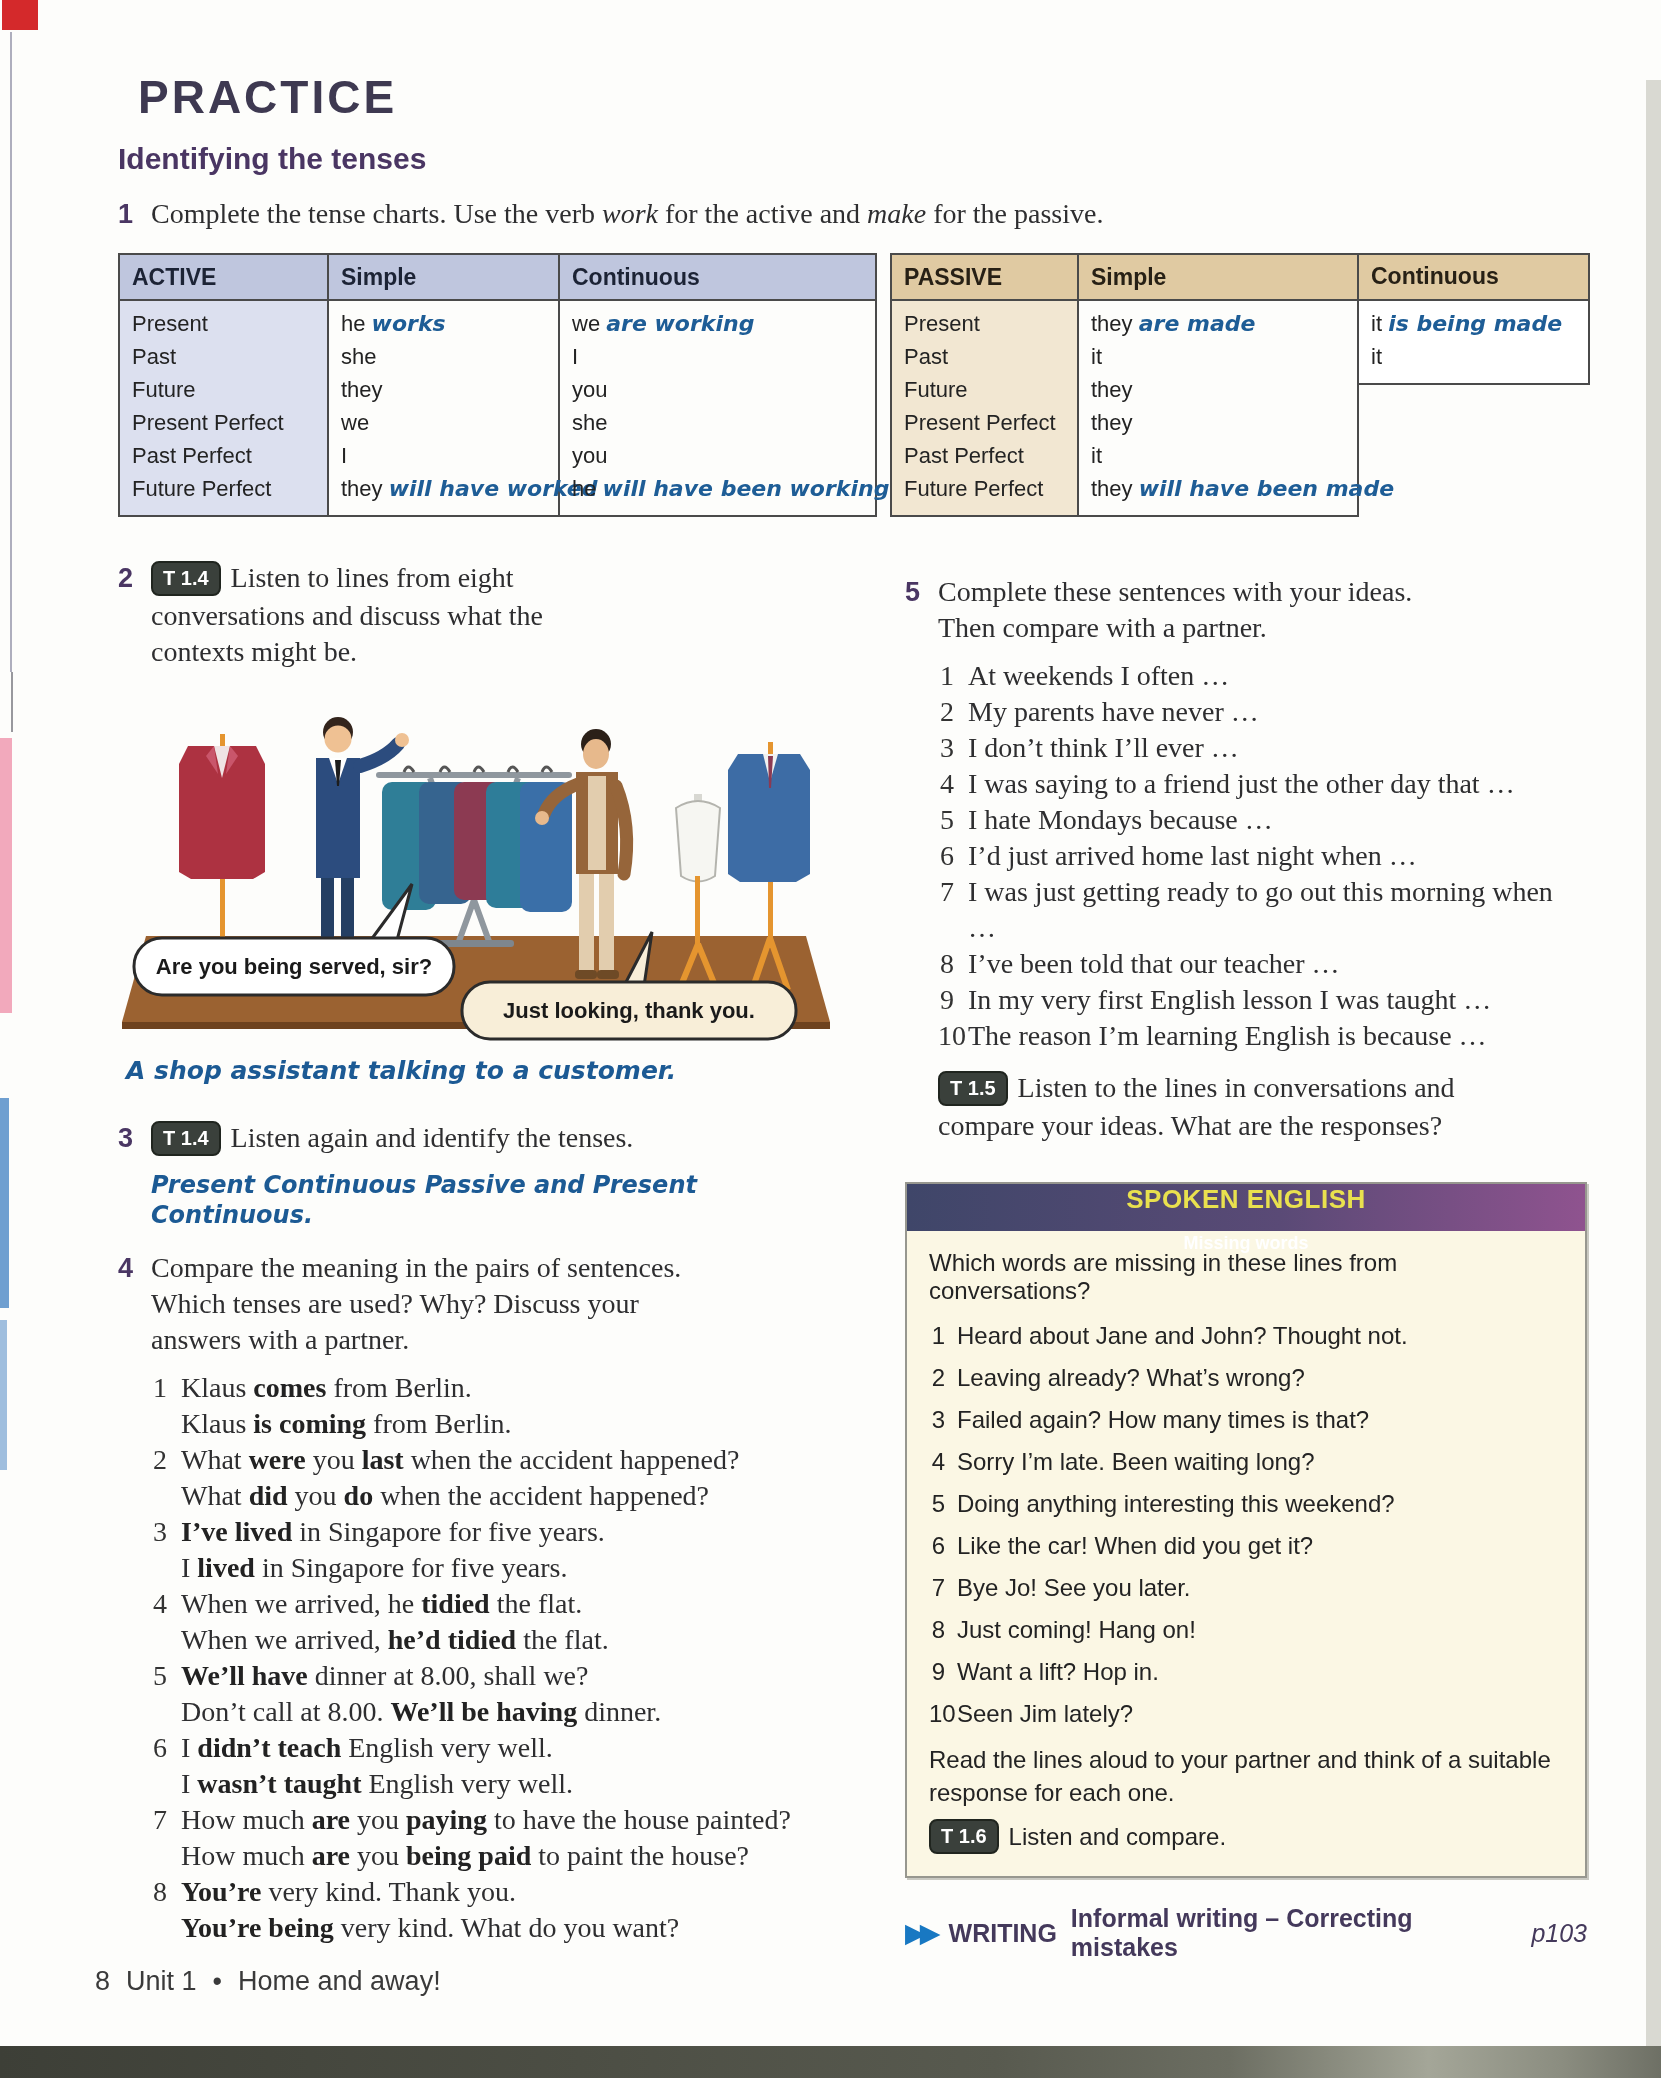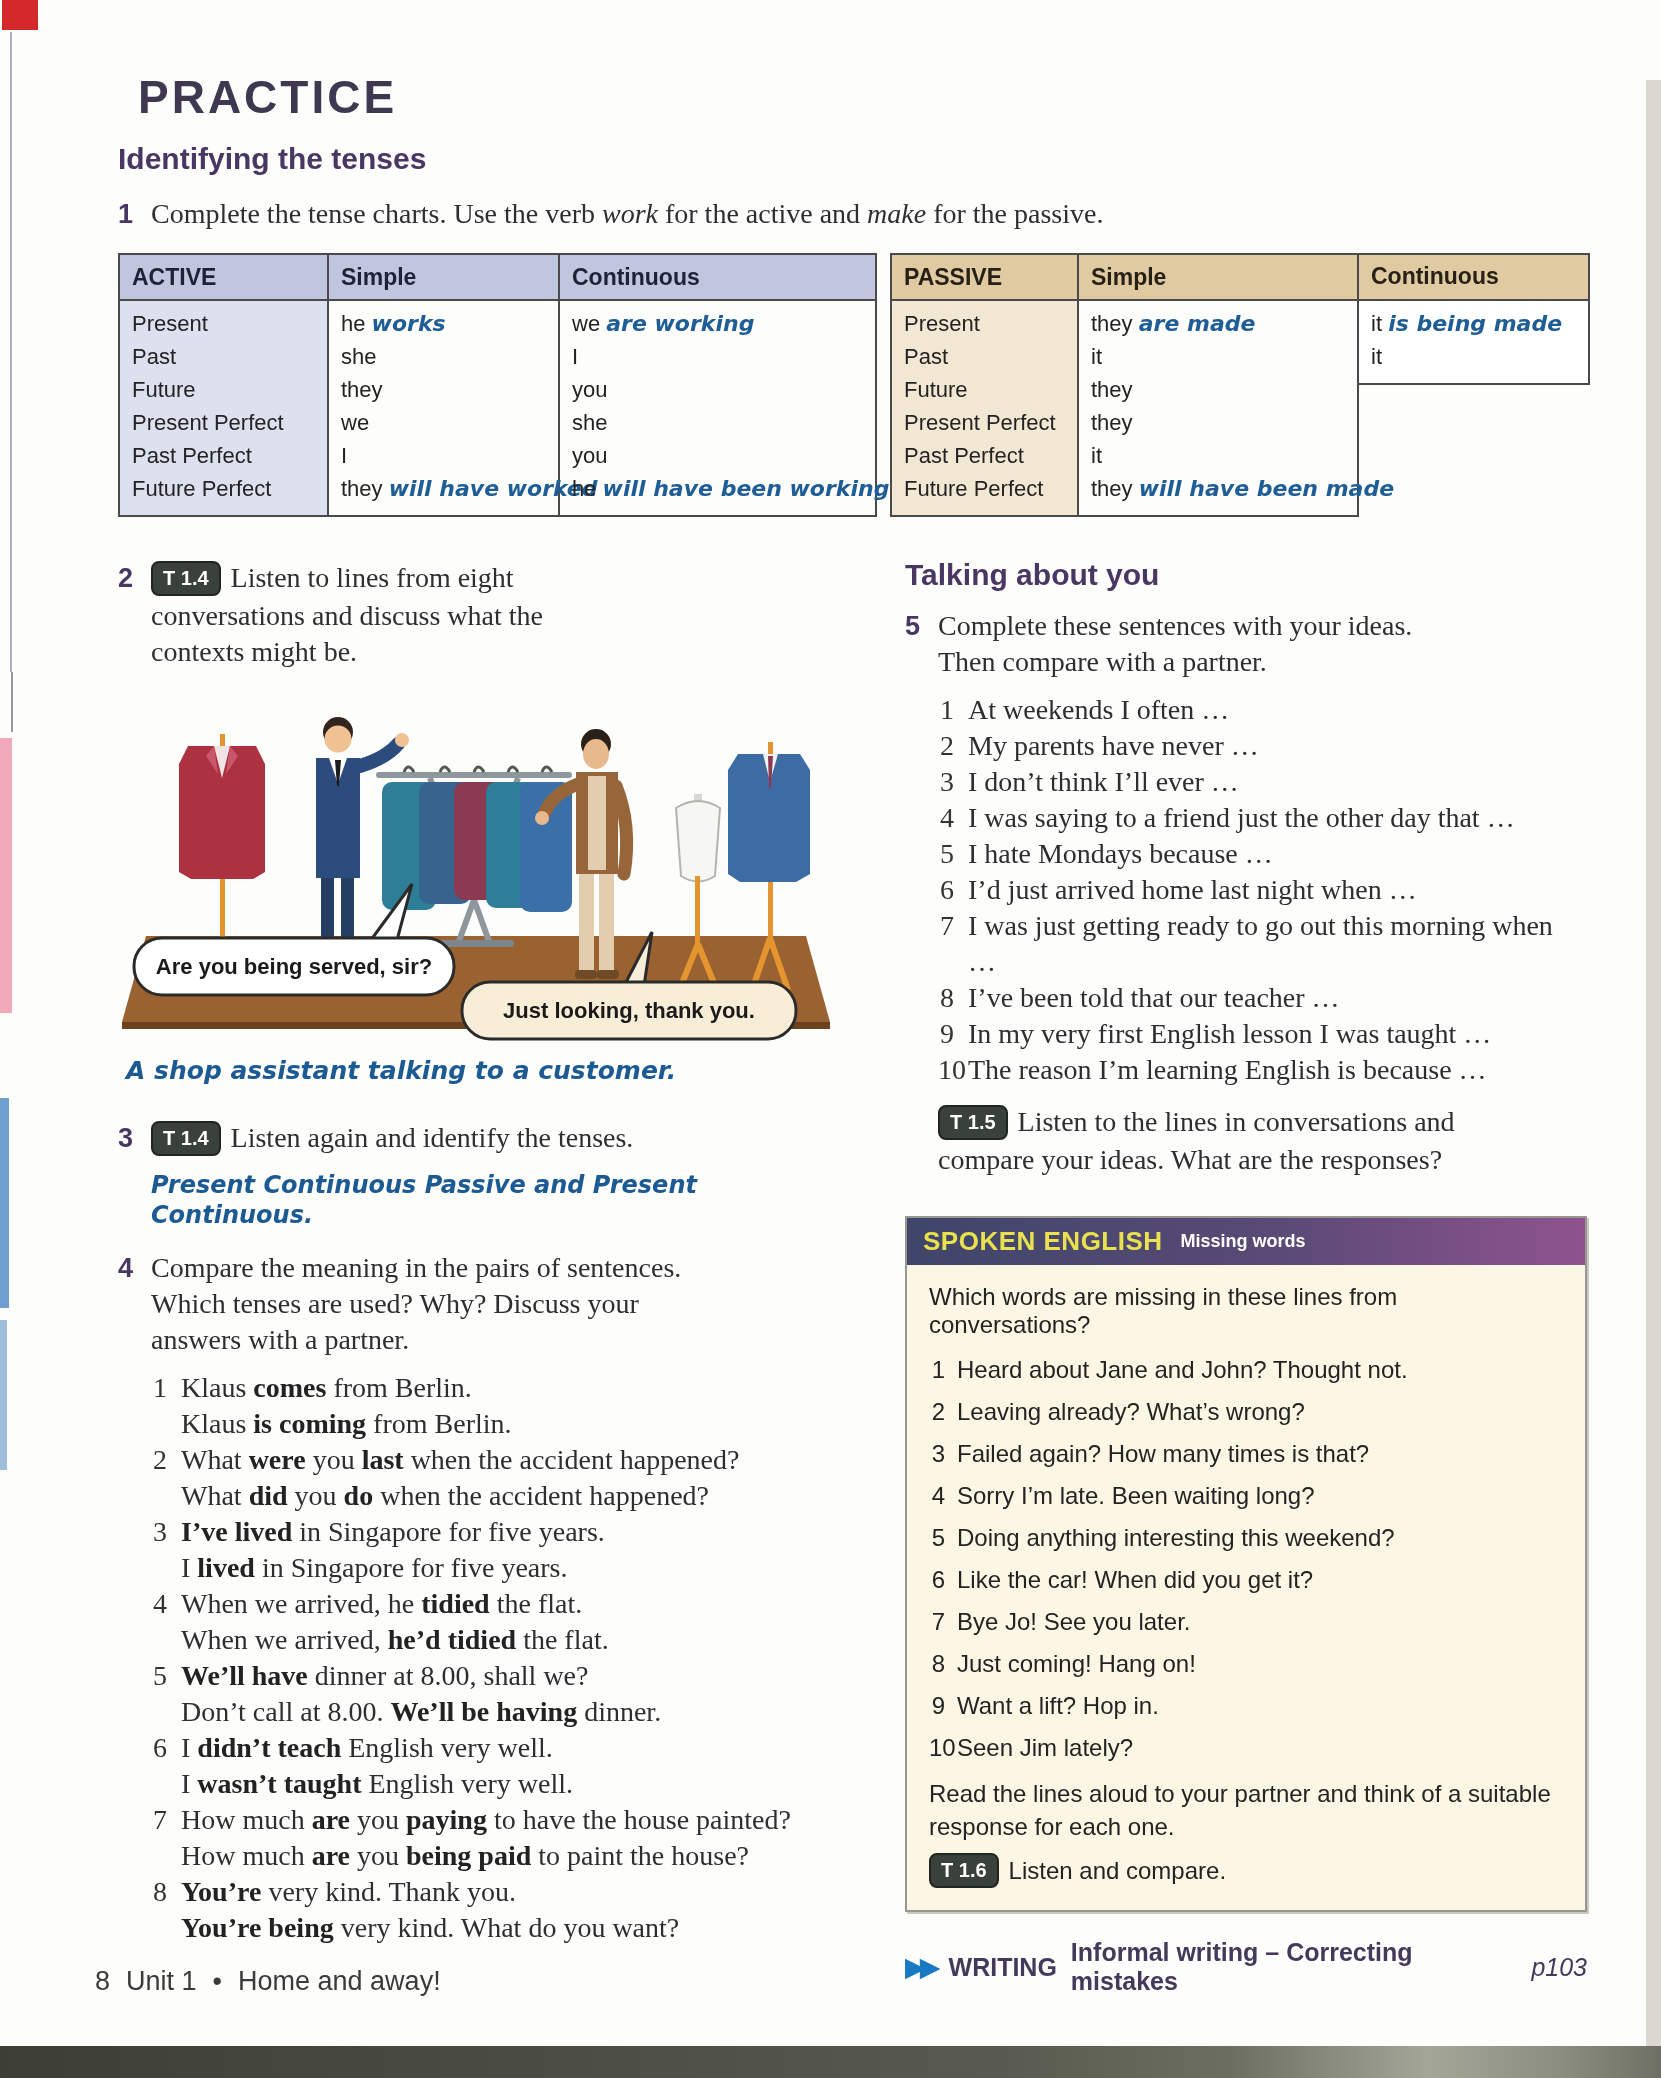--- a/index.html
+++ b/index.html
@@ -71,21 +71,21 @@
   .ex5{margin-top:16px;}
   .ex5-intro{max-width:525px;}
   .items{margin-top:12px;}
   .item{display:flex;line-height:36px;}
   .item .itext{flex:1;}
   .t15{margin:16px 0 0 33px;max-width:575px;}
   
   .spoken{margin:38px 0 0 0;border:2px solid #97978f;background:#fbf7e4;
       font-family:"Liberation Sans",sans-serif;color:#232323;box-shadow:2px 2px 0 #c9c9c2;}
   .spoken-head{height:47px;background:linear-gradient(90deg,#3f4669 0%,#5a4a76 55%,#8f538f 100%);
-      display:flex;align-items:center;padding:0 16px;gap:18px;}
+      display:flex;align-items:center;padding:0 16px;gap:18px;flex-direction:column;}
   .spoken-label{color:#e9e14e;font-weight:bold;font-size:26px;letter-spacing:.5px;}
   .spoken-title{color:#ffffff;font-weight:bold;font-size:18px;}
   .spoken-body{padding:18px 22px 20px;}
   .spoken-q{font-size:24px;margin-bottom:10px;}
   .sp-item{display:flex;line-height:42px;font-size:24px;}
   .sp-num{width:28px;flex:none;text-align:right;padding-right:12px;box-sizing:border-box;}
   .spoken-outro{font-size:24px;line-height:33px;margin-top:8px;max-width:640px;}
   .spoken-listen{margin-top:12px;font-size:24px;}
   
   .writing{margin-top:26px;display:flex;align-items:center;gap:14px;
@@ -367,21 +367,20 @@
        <span class="pline"><b>You’re</b> very kind. Thank you.</span>
        <span class="pline"><b>You’re being</b> very kind. What do you want?</span>
      </span>
    </div>
       </div>
 
   </div>
 
   <div class="col-right">
 
-    <div class="h2">Talking about you</div>
 
     <div class="ex5 exrow serif">
       <span class="exnum">5</span>
       <span class="exbody ex5-intro">Complete these sentences with your ideas. Then compare with a partner.</span>
     </div>
     <div class="items serif" style="margin-left:33px;">
         <div class="item">
      <span class="inum">1</span>
      <span class="itext">At weekends I often …</span>
    </div>

